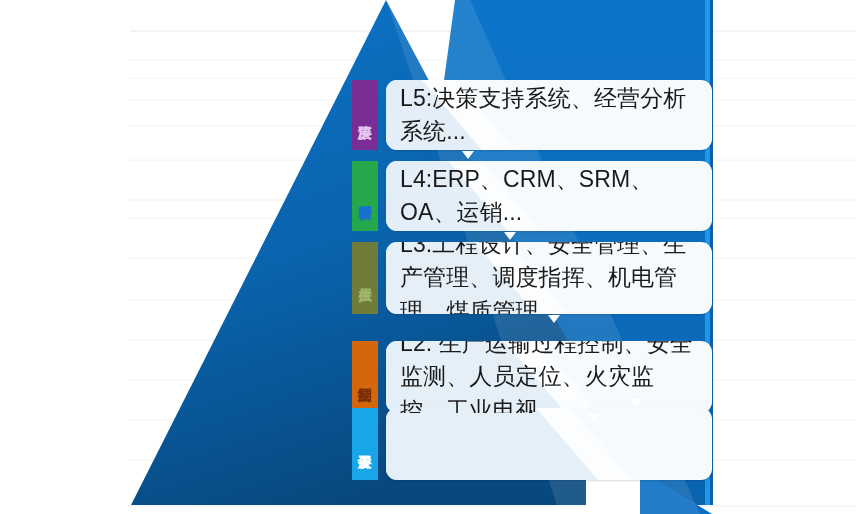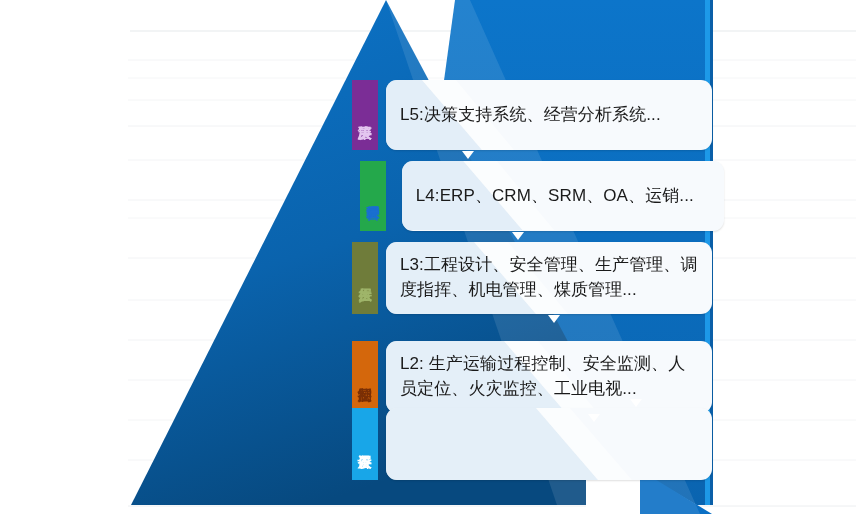--- a/index.html
+++ b/index.html
@@ -72,21 +72,21 @@
     overflow: hidden;
   }
   .card-sheen {
     position: absolute;
     inset: 0;
     pointer-events: none;
   }
   .card-text {
     position: relative;
     z-index: 2;
-    font-size: 17px;
+    font-size: 23px;
     line-height: 1.45;
     color: #1a1a1a;
     padding: 0 14px;
     letter-spacing: 0.1px;
   }
 
   .notch {
     position: absolute;
     width: 0; height: 0;
     border-left: 6px solid transparent;
@@ -156,21 +156,21 @@
       <div class="card" style="width:326px;">
         <svg class="card-sheen" viewBox="0 0 326 70" preserveAspectRatio="none">
           <path d="M 0,0 L 36,0 L 96,70 L 0,70 Z" fill="#dce9f5" opacity="0.75"></path>
           <path d="M 36,0 L 70,0 L 128,70 L 96,70 Z" fill="#ffffff" opacity="0.55"></path>
         </svg>
         <div class="card-text">L5:决策支持系统、经营分析系统...</div>
       </div>
       <div class="notch" style="left:110px; top:71px;"></div>
     </div>
 
-    <div class="layer-row" style="left:360px; top:161px; width:364px; height:70px;gap:8px;">
+    <div class="layer-row" style="left:352px; top:161px; width:364px; height:70px;">
       <div class="tag" style="background:#24a84b; color:#1a6fd0; font-size:13px;">经营管理层</div>
       <div class="card" style="width:326px;">
         <svg class="card-sheen" viewBox="0 0 326 70" preserveAspectRatio="none">
           <path d="M 0,0 L 62,0 L 122,70 L 0,70 Z" fill="#dce9f5" opacity="0.75"></path>
           <path d="M 62,0 L 96,0 L 154,70 L 122,70 Z" fill="#ffffff" opacity="0.55"></path>
         </svg>
         <div class="card-text">L4:ERP、CRM、SRM、OA、运销...</div>
       </div>
       <div class="notch" style="left:152px; top:71px;"></div>
     </div>

